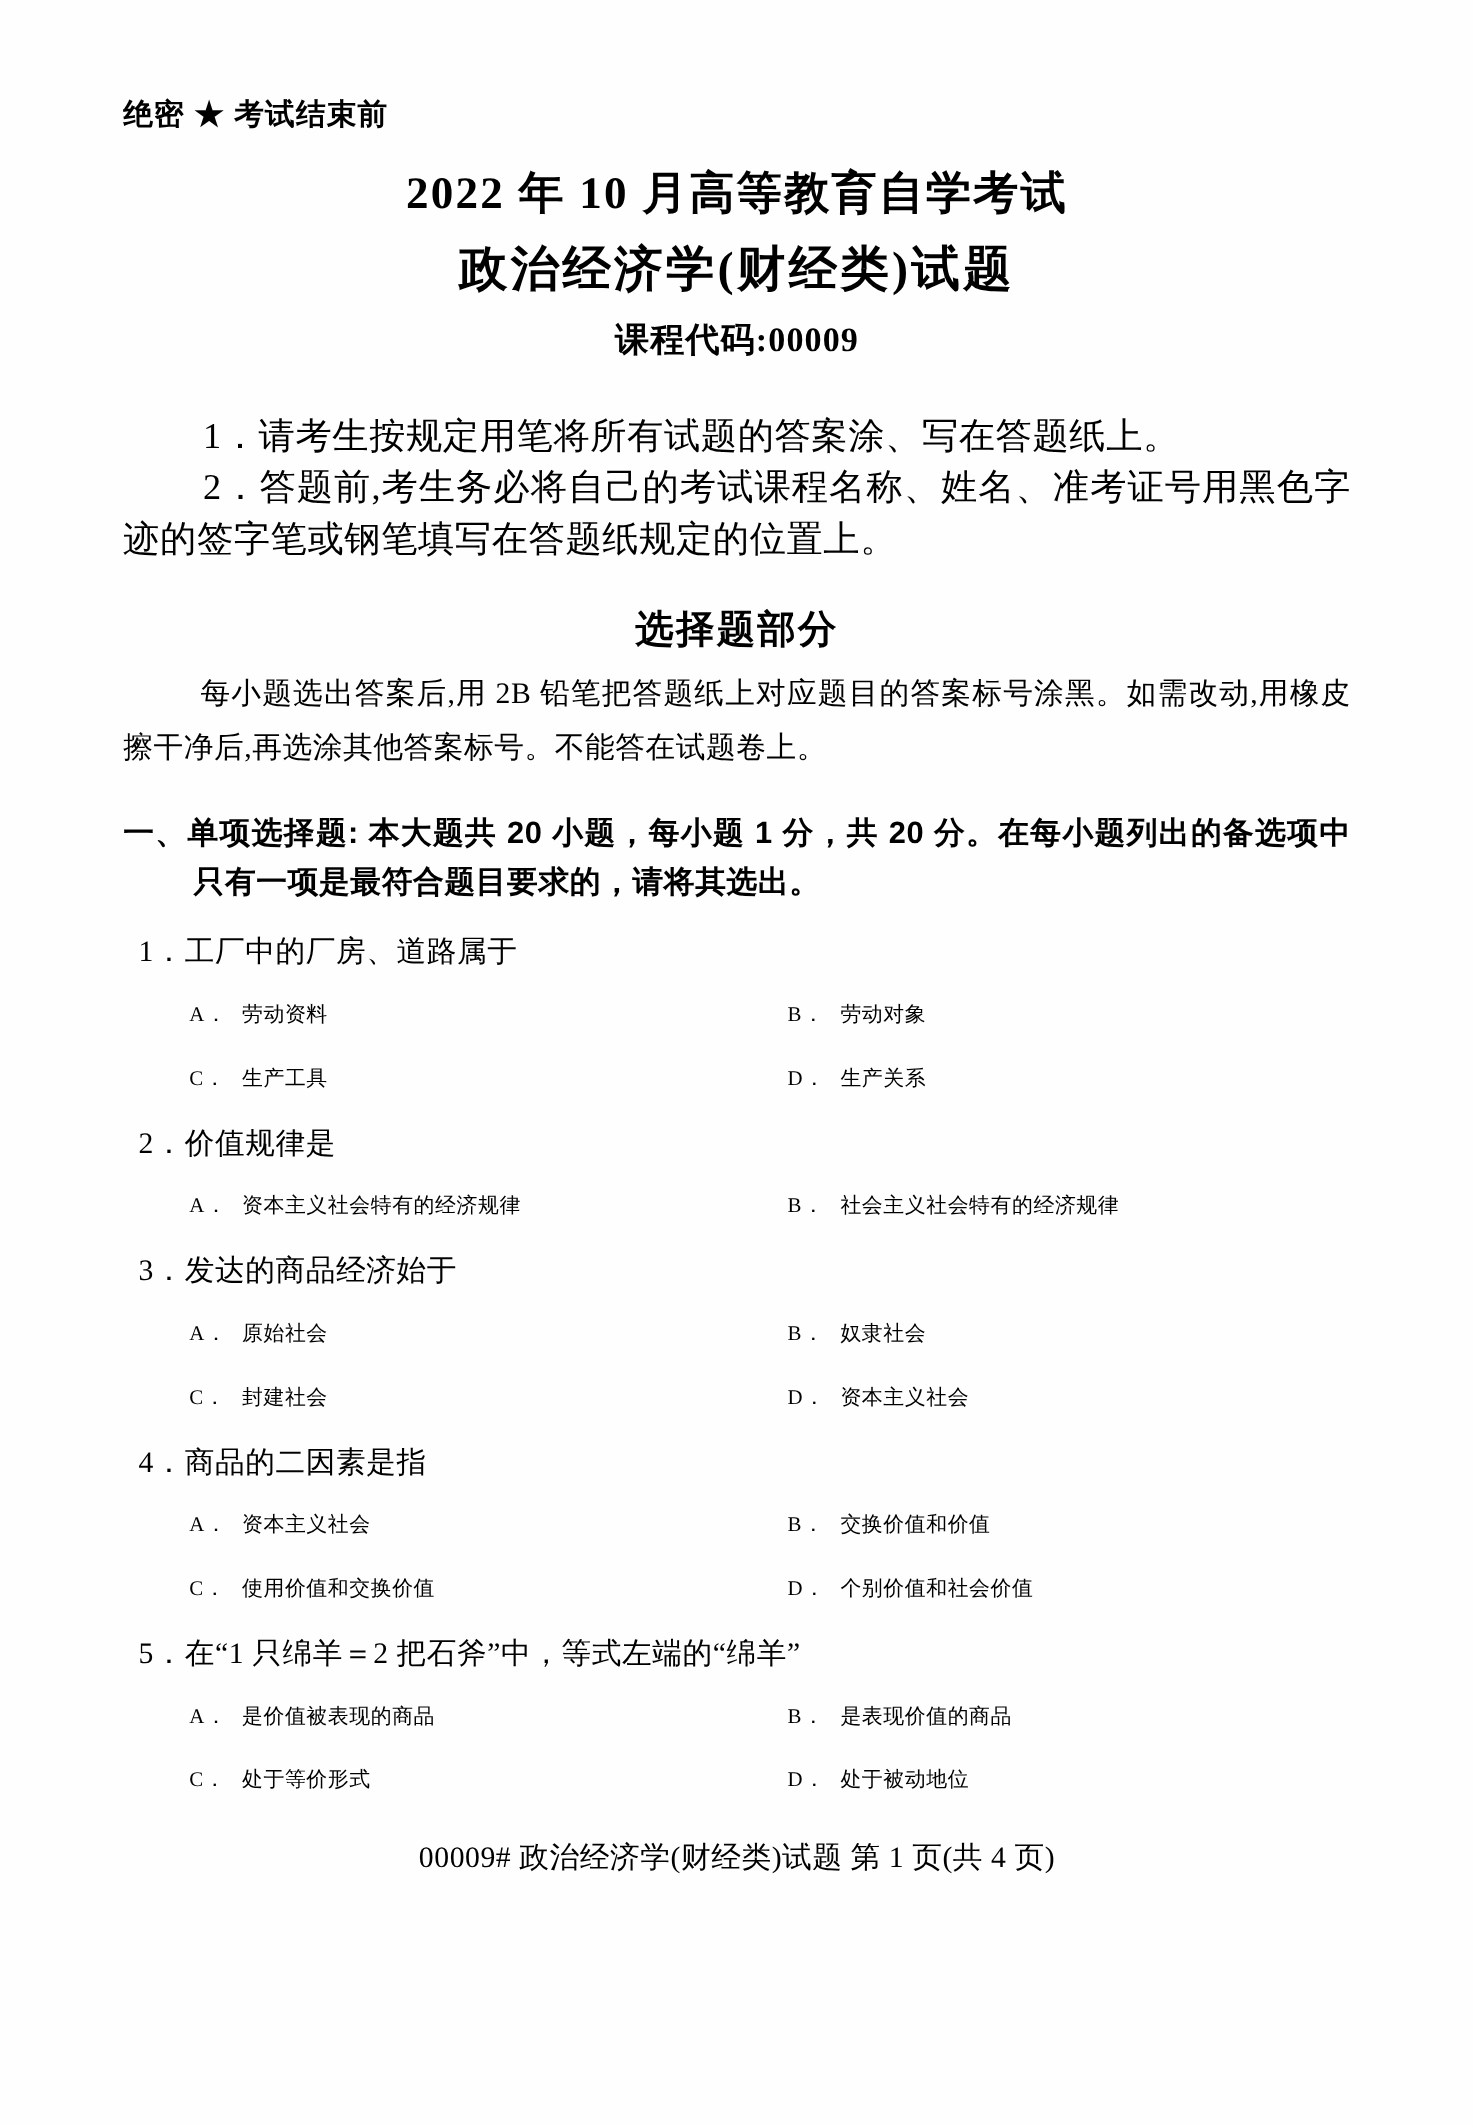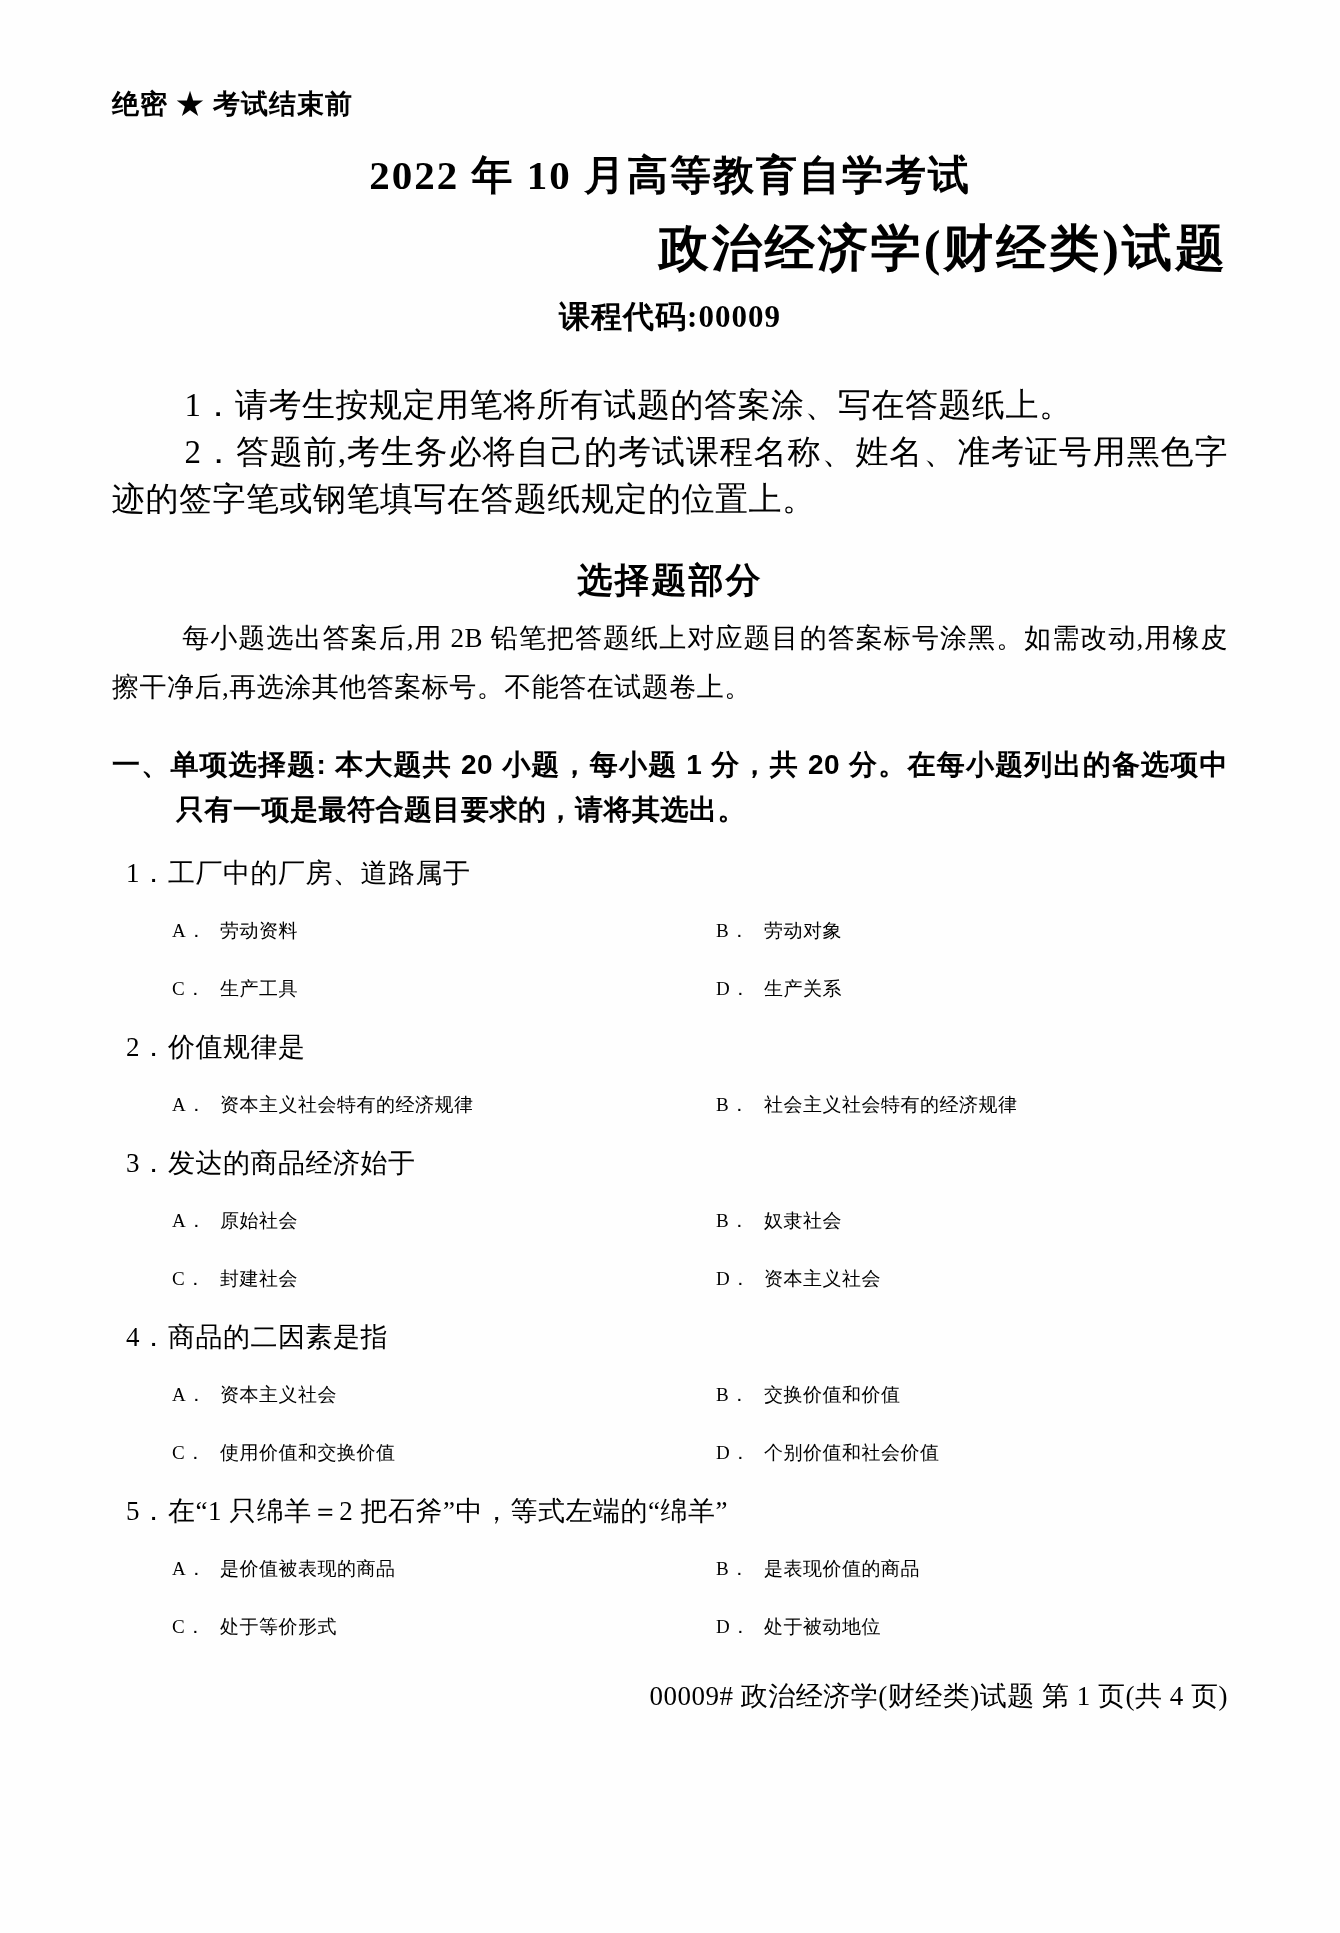--- a/index.html
+++ b/index.html
@@ -23,22 +23,22 @@
   }
   .title-session {
     margin-top: 26px;
     text-align: center;
     font-size: 41px;
     font-weight: 700;
     letter-spacing: 2px;
   }
   .title-subject {
     margin-top: 12px;
-    text-align: right;
-    font-size: 50px;
+    text-align: center;
+    font-size: 44px;
     font-weight: 700;
     letter-spacing: 3px;
   }
   .course-line {
     margin-top: 14px;
     text-align: center;
     font-size: 31px;
     font-weight: 700;
     letter-spacing: 1px;
   }
@@ -92,21 +92,21 @@
     letter-spacing: 0.5px;
   }
   .question .stem .q-num { display: inline-block; min-width: 42px; }
   .opt-row { display: flex; margin-top: 24px; font-size: 19px; line-height: 34px; }
   .opt-cell-left { margin-left: 60px; width: 544px; flex: 0 0 auto; }
   .opt-cell-right { flex: 1 1 auto; }
   .opt-label { display: inline-block; min-width: 48px; letter-spacing: 1px; }
   .opt-text { letter-spacing: 0.5px; }
   .page-footer {
     margin-top: 34px;
-    text-align: right;
+    text-align: center;
     font-size: 27px;
     letter-spacing: 0.5px;
   }
 </style>
 </head>
 <body>
 
 <div class="page">
 
   <div class="classified">绝密 ★ 考试结束前</div>

